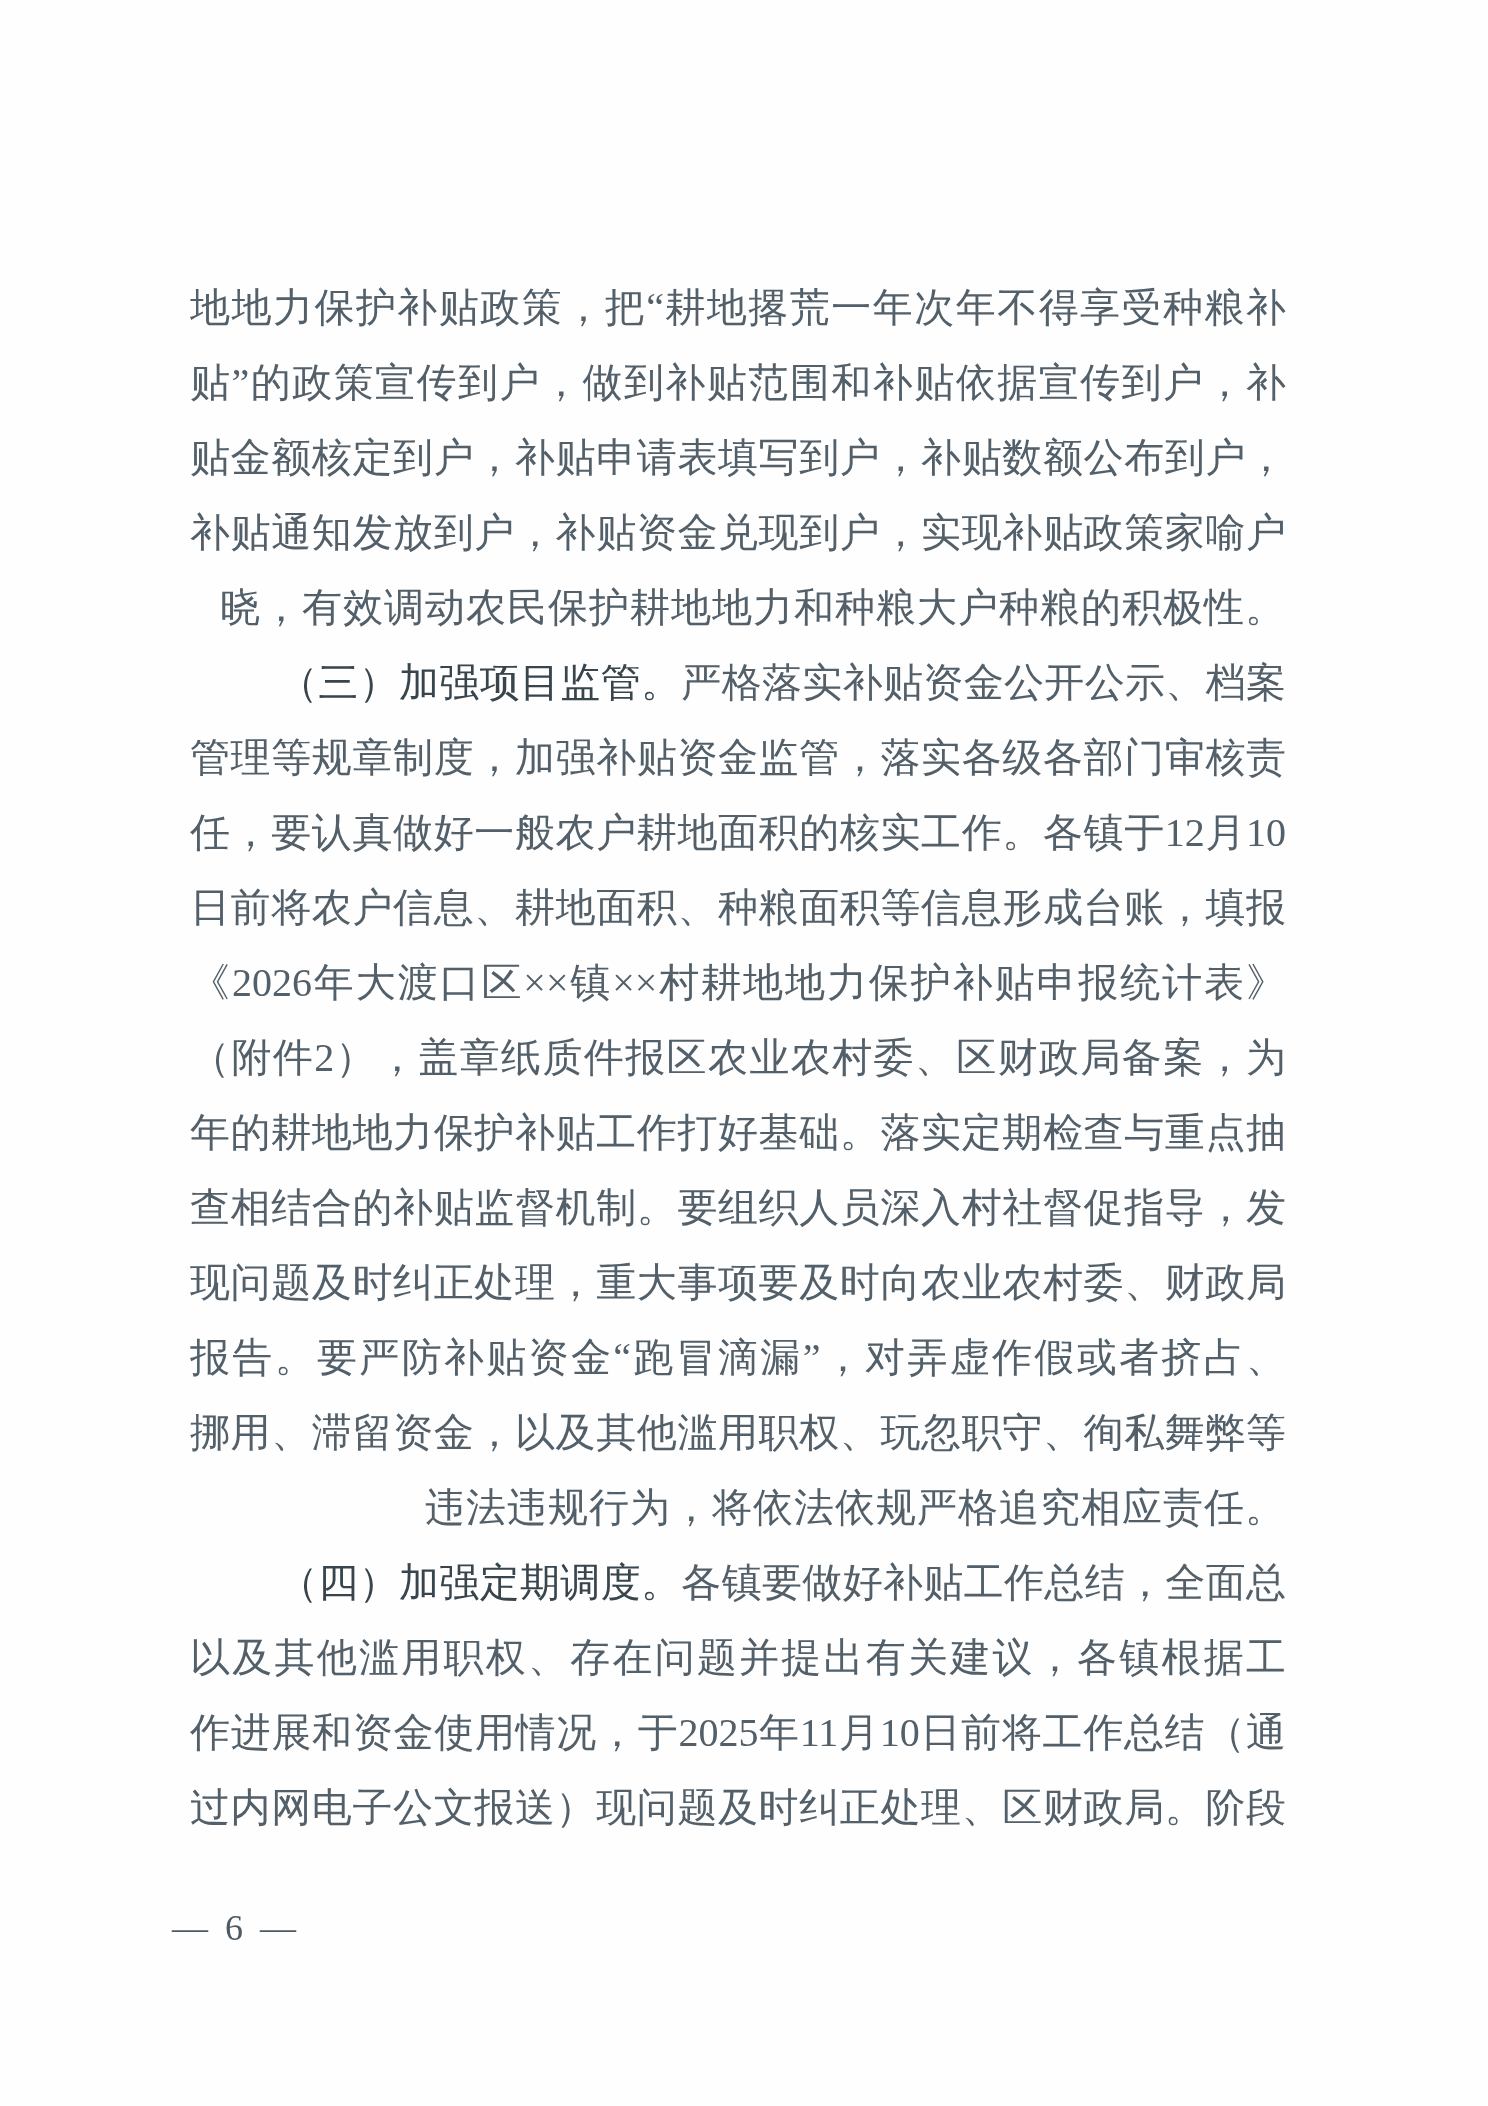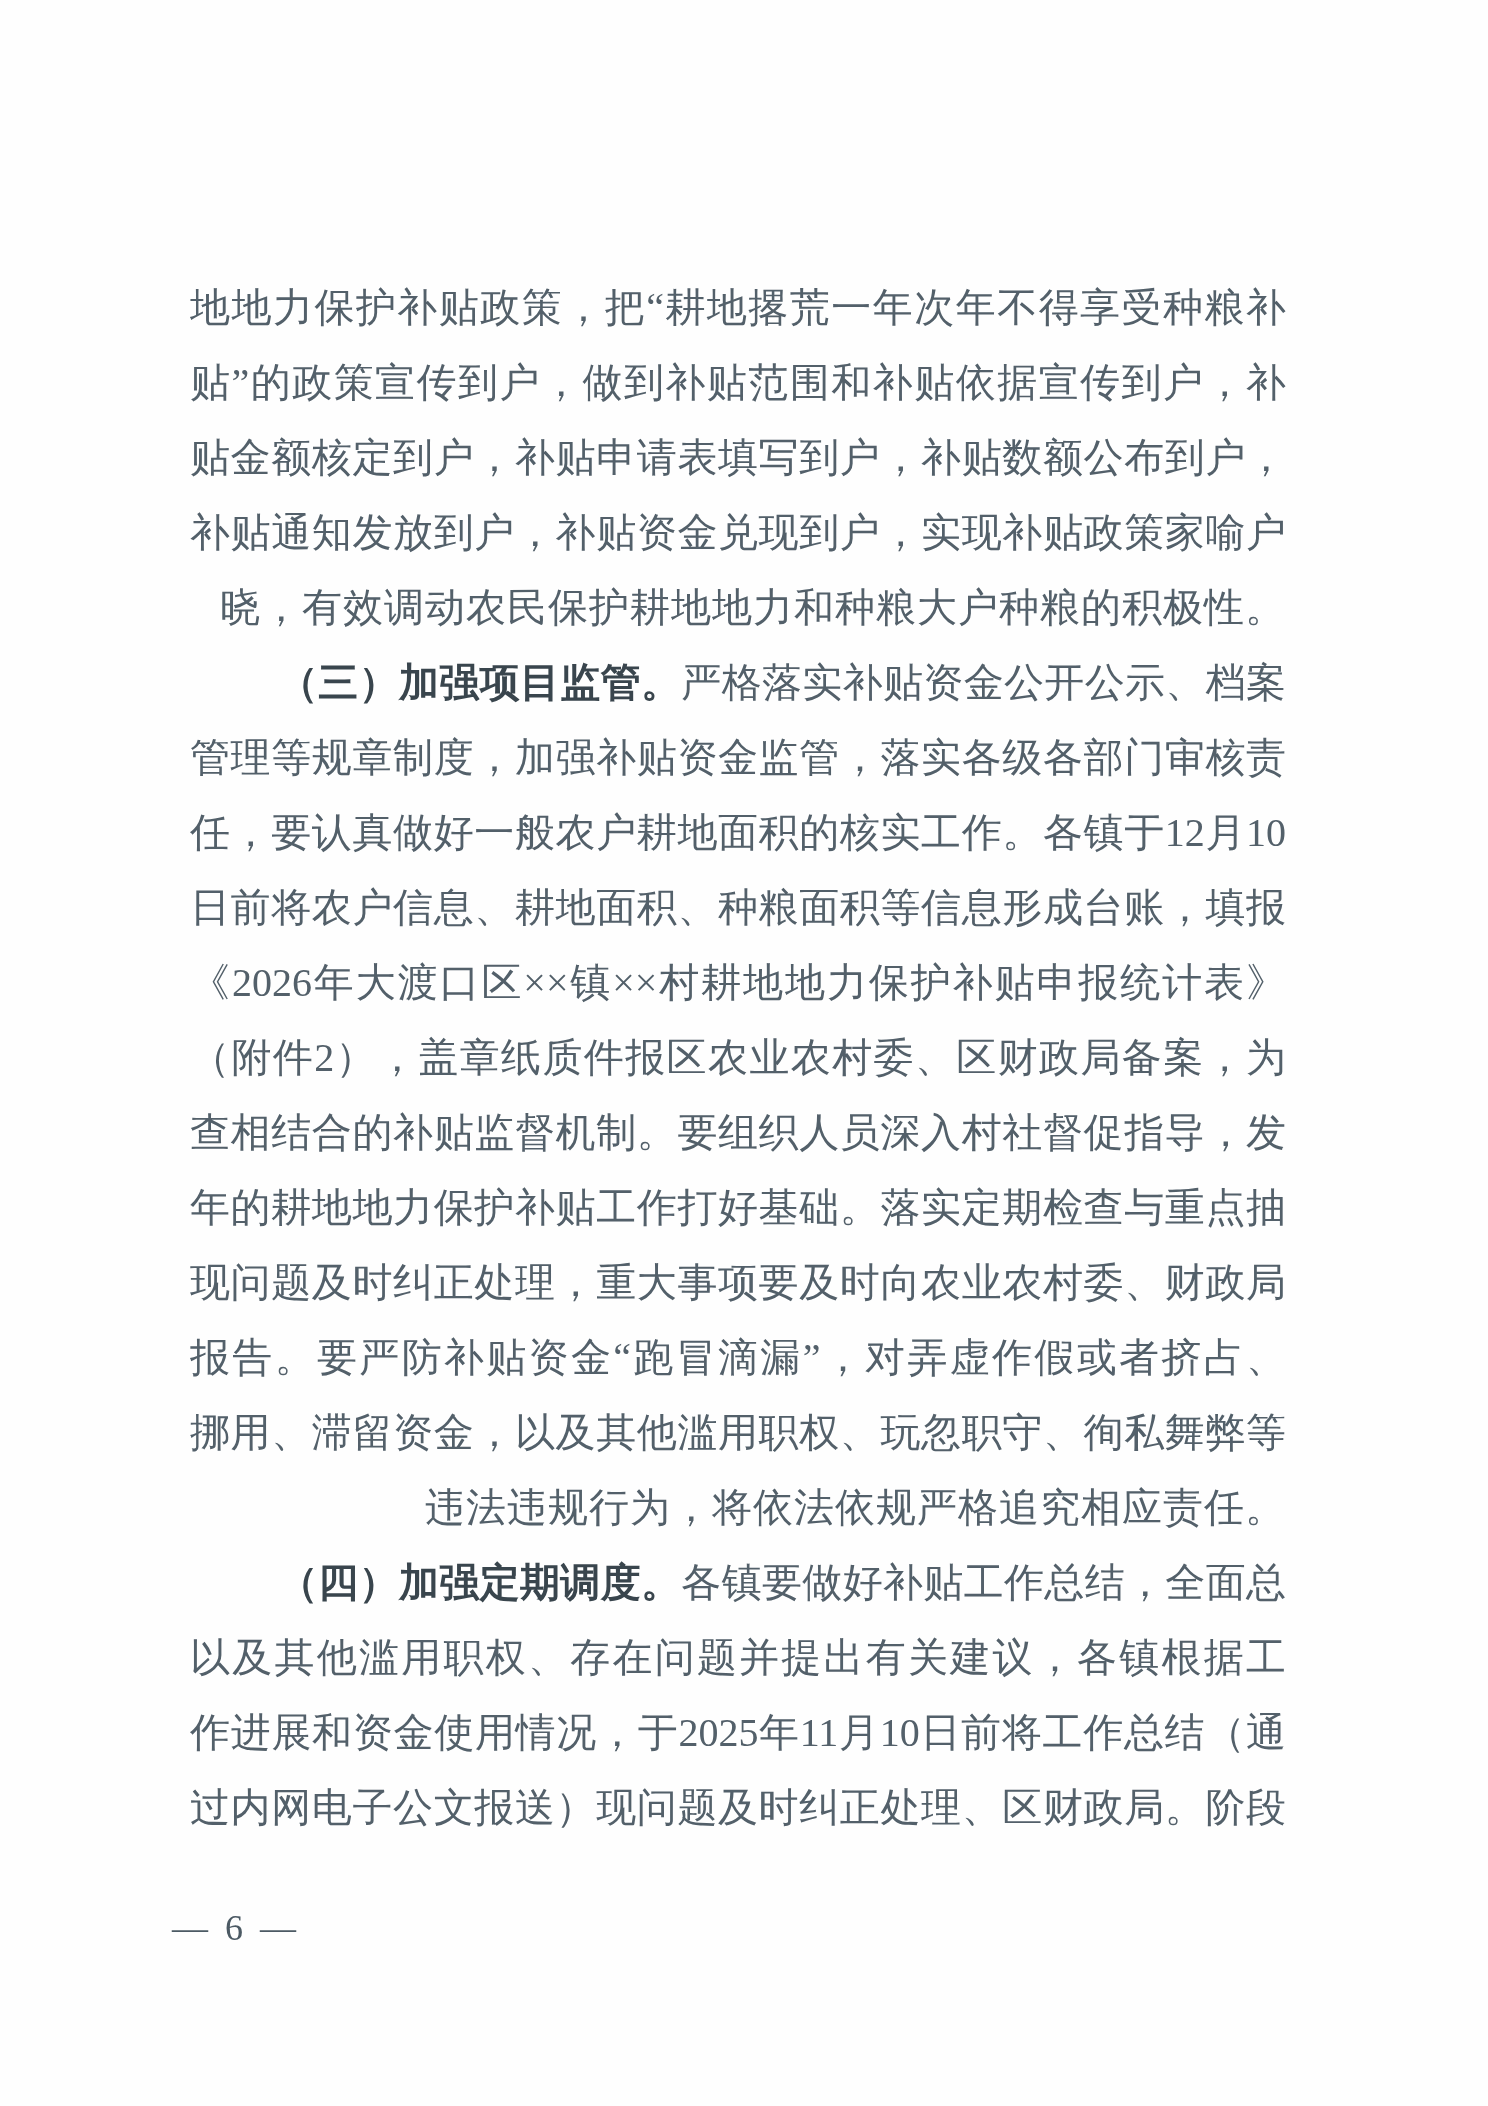--- a/index.html
+++ b/index.html
@@ -40,21 +40,21 @@
   }
   .text-line.para-end {
     text-align: right;
     letter-spacing: 1px;
   }
   .text-line.indent {
     padding-left: 88px;
     width: 1008px;
   }
   .heading-bold {
-    font-weight: bold;
+    font-weight: normal;
     color: #39454d;
   }
   .page-number {
     position: absolute;
     left: 172px;
     top: 1903px;
     font-size: 36px;
     line-height: 50px;
     color: #4c5a64;
     letter-spacing: 4px;
@@ -73,22 +73,22 @@
     <div class="text-line justify"><span>贴金额核定到户，补贴申请表填写到户，补贴数额公布到户，</span></div>
     <div class="text-line justify"><span>补贴通知发放到户，补贴资金兑现到户，实现补贴政策家喻户</span></div>
     <div class="text-line para-end"><span>晓，有效调动农民保护耕地地力和种粮大户种粮的积极性。</span></div>
 
     <div class="text-line justify indent"><span class="heading-bold">（三）加强项目监管。</span><span>严格落实补贴资金公开公示、档案</span></div>
     <div class="text-line justify"><span>管理等规章制度，加强补贴资金监管，落实各级各部门审核责</span></div>
     <div class="text-line justify"><span>任，要认真做好一般农户耕地面积的核实工作。各镇于12月10</span></div>
     <div class="text-line justify"><span>日前将农户信息、耕地面积、种粮面积等信息形成台账，填报</span></div>
     <div class="text-line justify"><span>《2026年大渡口区××镇××村耕地地力保护补贴申报统计表》</span></div>
     <div class="text-line justify"><span>（附件2），盖章纸质件报区农业农村委、区财政局备案，为来</span></div>
+    <div class="text-line justify"><span>年的耕地地力保护补贴工作打好基础。落实定期检查与重点抽</span></div>
     <div class="text-line justify"><span>查相结合的补贴监督机制。要组织人员深入村社督促指导，发</span></div>
-    <div class="text-line justify"><span>年的耕地地力保护补贴工作打好基础。落实定期检查与重点抽</span></div>
     <div class="text-line justify"><span>现问题及时纠正处理，重大事项要及时向农业农村委、财政局</span></div>
     <div class="text-line justify"><span>报告。要严防补贴资金“跑冒滴漏”，对弄虚作假或者挤占、</span></div>
     <div class="text-line justify"><span>挪用、滞留资金，以及其他滥用职权、玩忽职守、徇私舞弊等</span></div>
     <div class="text-line para-end"><span>违法违规行为，将依法依规严格追究相应责任。</span></div>
 
     <div class="text-line justify indent"><span class="heading-bold">（四）加强定期调度。</span><span>各镇要做好补贴工作总结，全面总</span></div>
     <div class="text-line justify"><span>以及其他滥用职权、存在问题并提出有关建议，各镇根据工</span></div>
     <div class="text-line justify"><span>作进展和资金使用情况，于2025年11月10日前将工作总结（通</span></div>
     <div class="text-line justify"><span>过内网电子公文报送）现问题及时纠正处理、区财政局。阶段性</span></div>
 

